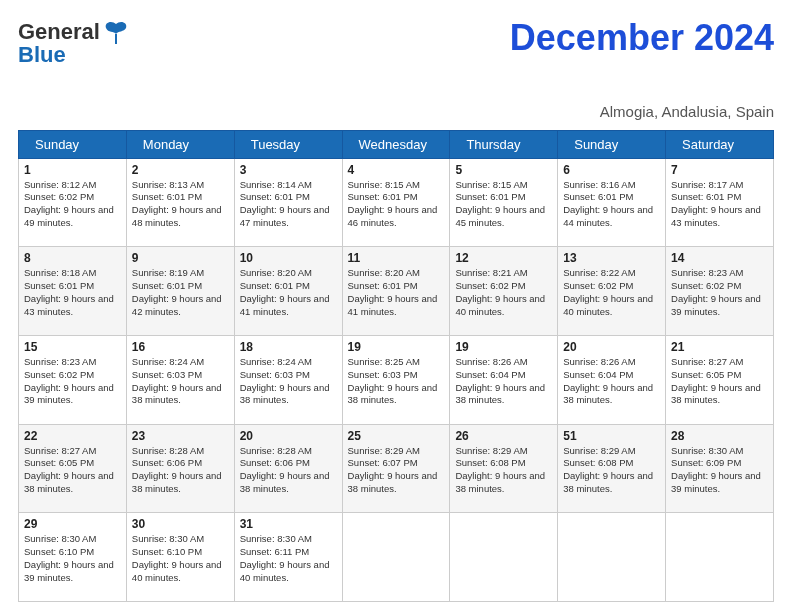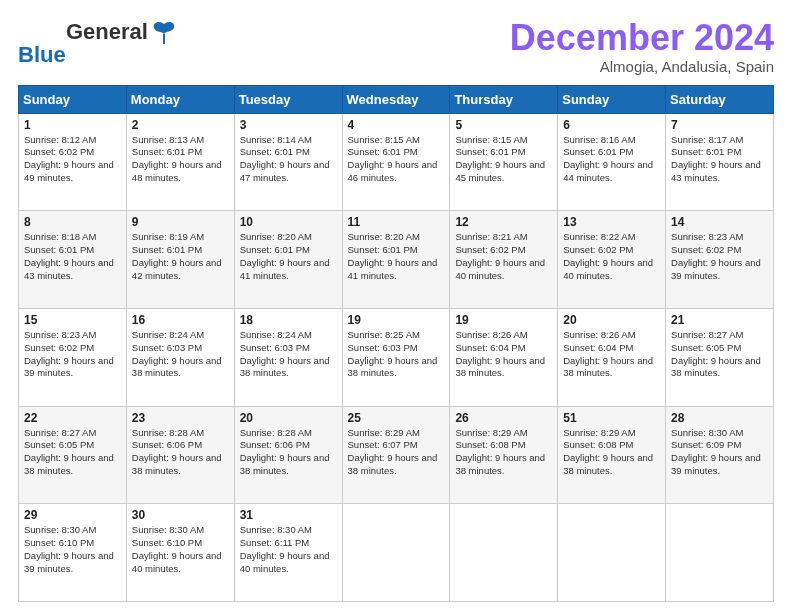--- a/index.html
+++ b/index.html
@@ -32,40 +32,41 @@
       display: flex;
       align-items: center;
       gap: 2px;
     }
     .title-block {
       text-align: right;
     }
     .month-title {
       font-size: 36px;
       font-weight: bold;
-      color: #8b5cf6;
+      color: #1d4ed8;
       line-height: 1.1;
     }
     .location {
       font-size: 15px;
       color: #555;
+      margin-top: 45px;
     }
     .calendar {
       flex: 1;
       border: 1px solid #ccc;
       border-collapse: collapse;
       width: 100%;
       table-layout: fixed;
     }
     .calendar thead tr th {
       background: #1a6bb5;
       color: #fff;
       font-size: 13px;
-      font-weight: bold;
-      padding: 6px 4px;
+      font-weight: normal;
+      padding: 6px 16px;
       text-align: left;
       border: 1px solid #1558a0;
     }
     .calendar tbody tr td {
       vertical-align: top;
       border: 1px solid #ccc;
       padding: 4px 5px;
       font-size: 10px;
       color: #333;
       background: #fff;
@@ -90,21 +91,21 @@
       background: #f9f9f9;
     }
   </style>
 </head>
 <body>
 
 <div class="page">
   <div class="header">
     <div class="logo">
       <div class="logo-wrapper">
-        <span style="font-size:22px;font-weight:bold;color:#333;margin-left:48px;">General</span>
+        <span style="font-size:22px;font-weight:bold;color:#333;">General</span>
         <svg width="28" height="28" viewBox="0 0 28 28">
           <path d="M14 6 C18 2, 26 4, 24 10 C22 14, 16 13, 14 16 C12 13, 6 15, 4 10 C2 4, 10 2, 14 6Z" fill="#1a6bb5"></path>
           <path d="M14 16 L14 26" stroke="#1a6bb5" stroke-width="2" fill="none"></path>
         </svg>
       </div>
       <span style="font-size:22px;font-weight:bold;color:#1a6bb5;margin-top:-4px;text-align:center;">Blue</span>
     </div>
     <div class="title-block">
       <div class="month-title">December 2024</div>
       <div class="location">Almogia, Andalusia, Spain</div>

